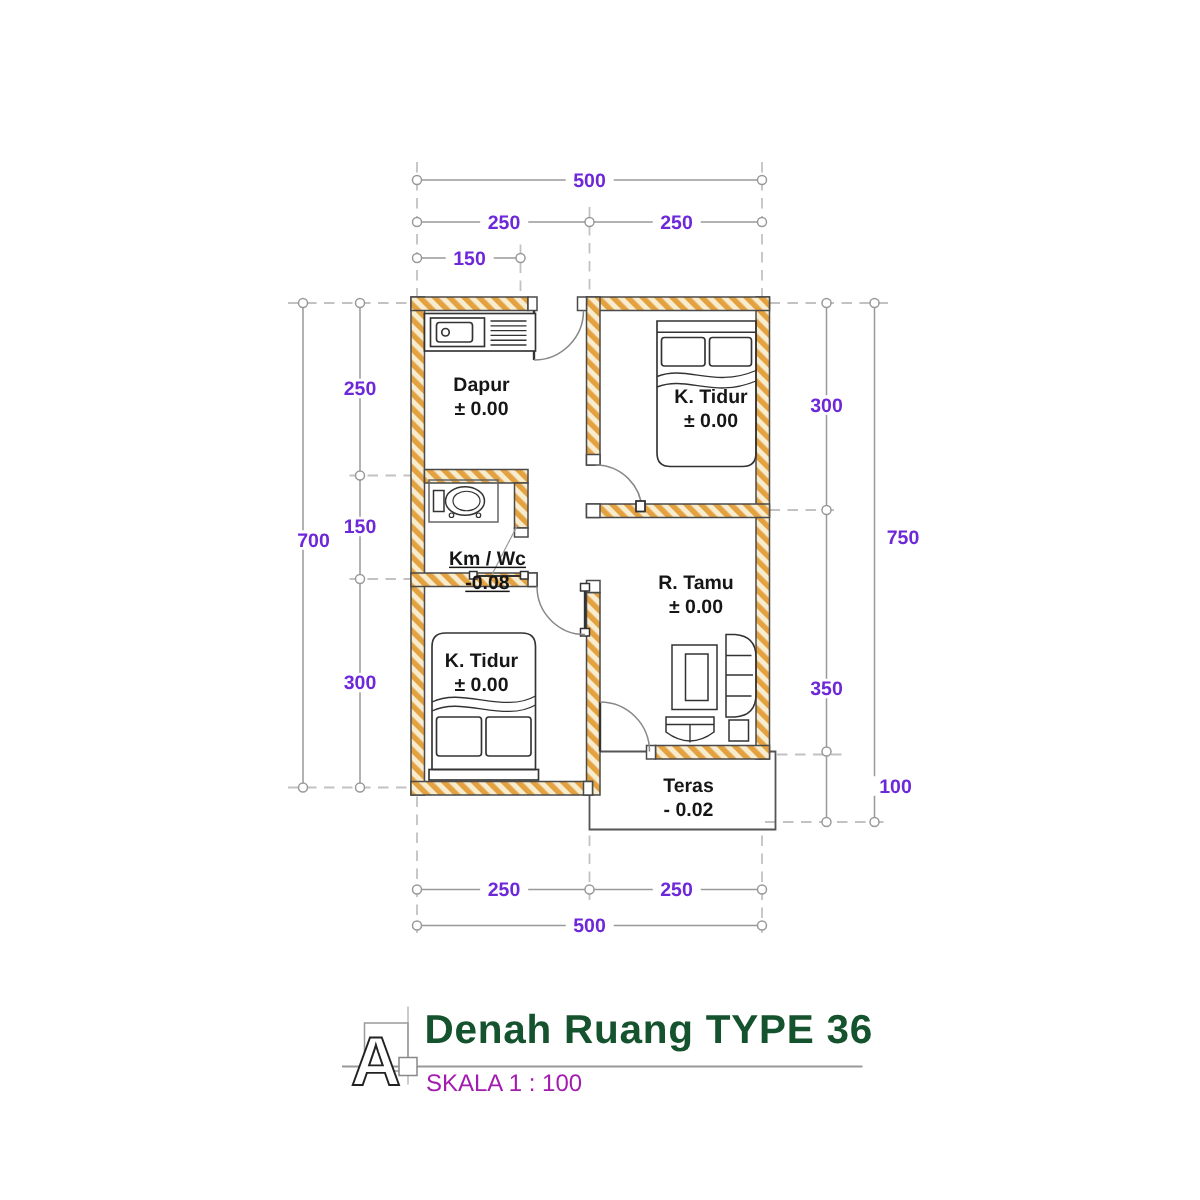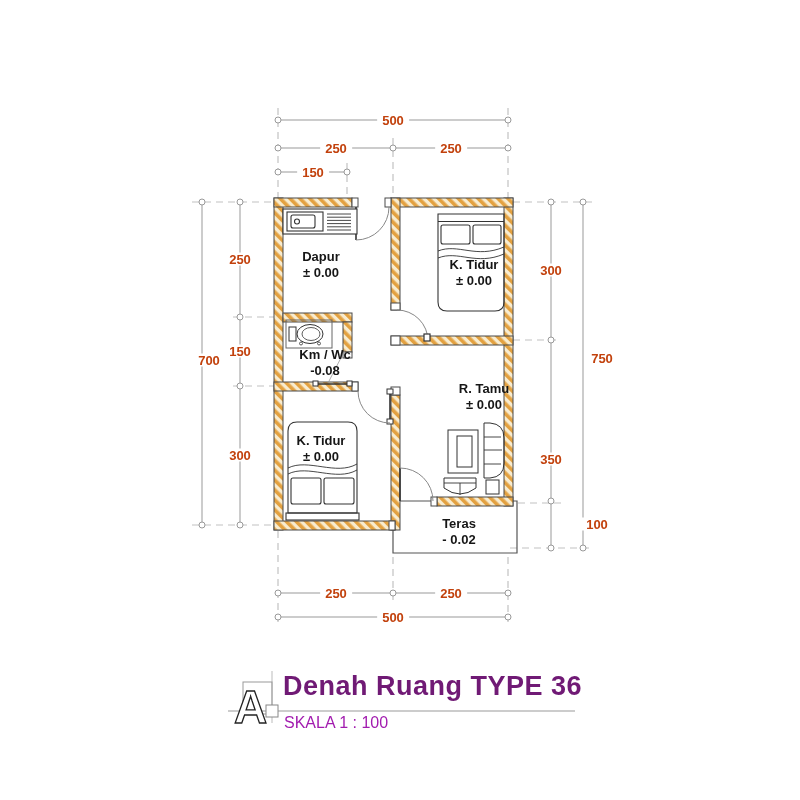--- a/index.html
+++ b/index.html
@@ -4,31 +4,31 @@
 <style>
   html,body{margin:0;padding:0;background:#ffffff;}
   .stage{
     position:relative;width:800px;height:800px;background:#ffffff;overflow:hidden;
     font-family:"Liberation Sans",sans-serif;color:#111;
   }
   .stage svg{position:absolute;left:0;top:0;}
   .dim{
     position:absolute;transform:translate(-50%,-50%);
     background:#ffffff;padding:0 5px;
-    font-size:13px;font-weight:700;color:#c2410c;white-space:nowrap;line-height:1;
+    font-size:13px;font-weight:700;color:#6d28d9;white-space:nowrap;line-height:1;
   }
   .dim.nobg{background:transparent;}
   .room-label{
     position:absolute;transform:translate(-50%,-50%);
     text-align:center;font-size:13px;font-weight:700;color:#161616;
     line-height:1.25;white-space:nowrap;
   }
   .plan-title{
     position:absolute;left:283px;top:671px;
-    font-size:27px;font-weight:700;color:#701a75;white-space:nowrap;letter-spacing:0.5px;
+    font-size:27px;font-weight:700;color:#14532d;white-space:nowrap;letter-spacing:0.5px;
   }
   .plan-scale{
     position:absolute;left:284px;top:714px;
     font-size:16px;font-weight:400;color:#a21caf;white-space:nowrap;
   }
 </style>
 </head>
 <body>
 
 <div class="stage">
@@ -231,25 +231,25 @@
   <div class="dim" style="left:393px;top:617px;">500</div>
 
   <div class="room-label" style="left:321px;top:265px;">
     <div>Dapur</div>
     <div>± 0.00</div>
   </div>
   <div class="room-label" style="left:474px;top:273px;">
     <div>K. Tidur</div>
     <div>± 0.00</div>
   </div>
-  <div class="room-label" style="left:325px;top:363px;">
+  <div class="room-label" style="left:325px;top:381px;text-decoration:underline;">
     <div>Km / Wc</div>
     <div>-0.08</div>
   </div>
-  <div class="room-label" style="left:464px;top:397px;margin-left:20px;">
+  <div class="room-label" style="left:464px;top:397px;">
     <div>R. Tamu</div>
     <div>± 0.00</div>
   </div>
   <div class="room-label" style="left:321px;top:449px;">
     <div>K. Tidur</div>
     <div>± 0.00</div>
   </div>
   <div class="room-label" style="left:459px;top:532px;">
     <div>Teras</div>
     <div>- 0.02</div>

